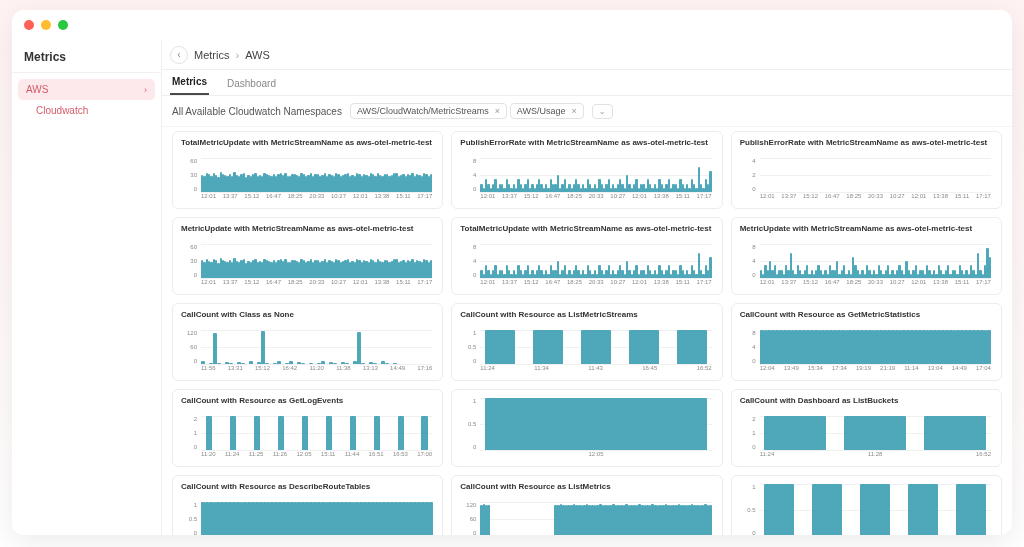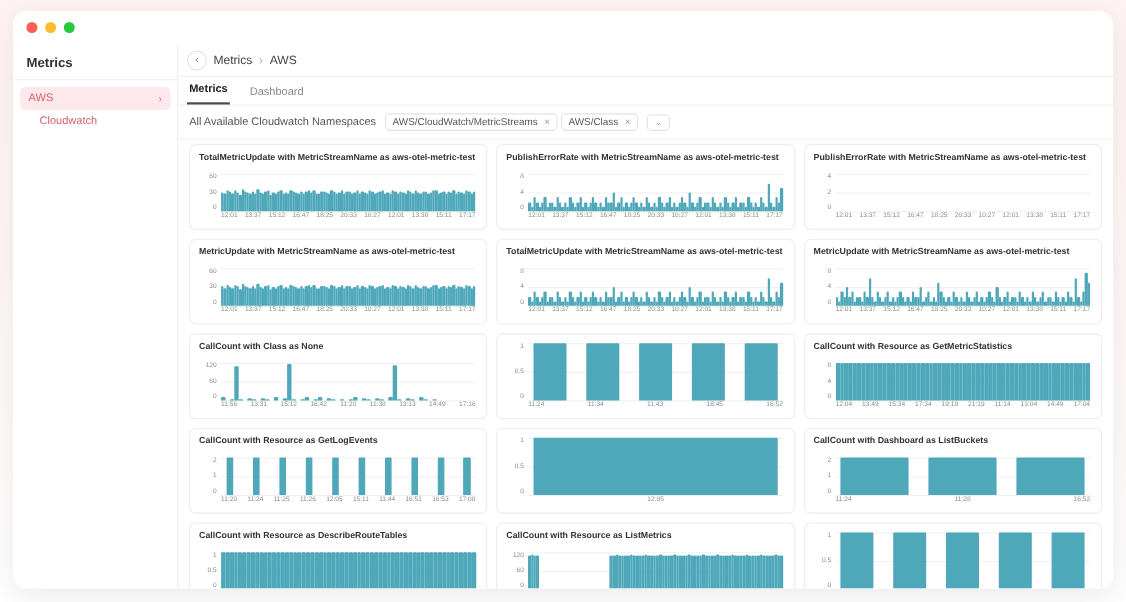--- a/index.html
+++ b/index.html
@@ -119,21 +119,21 @@
           <div class="tab active">Metrics</div>
           <div class="tab">Dashboard</div>
         </div>
 
       <div class="filterbar">
         <span>All Available Cloudwatch Namespaces</span>
         <span id="chips"><span class="chip">
               <span>AWS/CloudWatch/MetricStreams</span>
               <span class="x">×</span>
             </span> <span class="chip">
-              <span>AWS/Class</span>
+              <span>AWS/Usage</span>
               <span class="x">×</span>
             </span> </span>
         <span class="chip drop">
           <span class="dd">⌄</span>
         </span>
       </div>
 
       <div class="grid-wrap">
         <div class="grid" id="grid">
             <div class="card">
@@ -948,20 +948,21 @@
                   <div class="xlab">16:42</div>
                   <div class="xlab">11:20</div>
                   <div class="xlab">11:38</div>
                   <div class="xlab">13:13</div>
                   <div class="xlab">14:49</div>
                   <div class="xlab">17:16</div>
                 </div>
               </div>
             </div>
             <div class="card">
+              <div class="card-title">CallCount with Resource as ListMetricStreams</div>
               <div class="plot">
                 <div class="yaxis">
                   <div class="ylab">1</div>
                   <div class="ylab">0.5</div>
                   <div class="ylab">0</div>
                 </div>
                 <div class="plot-area">
                   <div class="gridline" style="top: 0%;"></div>
                   <div class="gridline" style="top: 50%;"></div>
                   <div class="gridline" style="top: 100%;"></div>

